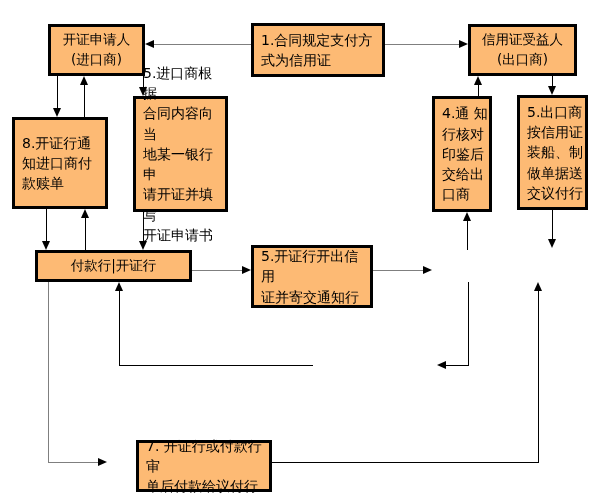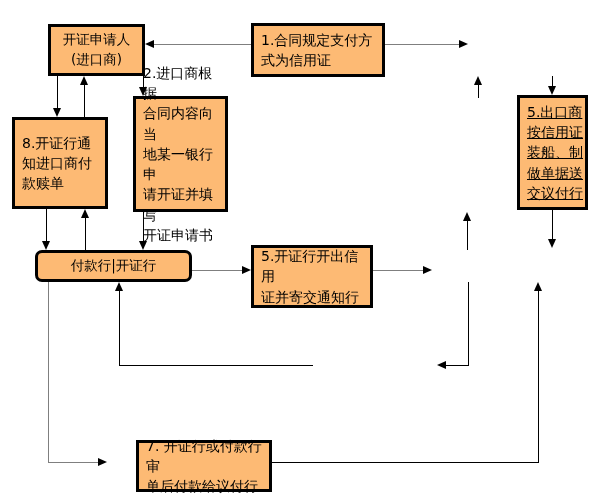--- a/index.html
+++ b/index.html
@@ -139,45 +139,56 @@
   <div class="node n-center fs14" style="left:48px; top:24px; width:97px; height:52px;">
     <span class="txt">开证申请人
 (进口商)</span>
   </div>
 
   <div class="node n-left fs12" style="left:251px; top:23px; width:134px; height:54px;">
     <span class="txt">1.合同规定支付方
 式为信用证</span>
   </div>
 
+  <div class="node n-center fs14" style="left:468px; top:24px; width:109px; height:52px;">
+    <span class="txt">信用证受益人
+(出口商)</span>
+  </div>
 
   <div class="node n-left fs12" style="left:12px; top:117px; width:96px; height:92px;justify-content:center;">
     <span class="txt">8.开证行通
 知进口商付
 款赎单</span>
   </div>
 
   <div class="node n-left fs12" style="left:133px; top:96px; width:95px; height:116px;">
-    <span class="txt">2.进口商根据
+    <span class="txt">5.进口商根据
 合同内容向当
 地某一银行申
 请开证并填写
 开证申请书</span>
   </div>
 
-
-  <div class="node n-left fs12" style="left:517px; top:95px; width:71px; height:115px;text-decoration:underline;">
+  <div class="node n-left fs12" style="left:432px; top:96px; width:60px; height:116px;">
+    <span class="txt">4.通 知
+行核对
+印鉴后
+交给出
+口商</span>
+  </div>
+
+  <div class="node n-left fs12" style="left:517px; top:95px; width:71px; height:115px;">
     <span class="txt">5.出口商
 按信用证
 装船、制
 做单据送
 交议付行</span>
   </div>
 
-  <div class="node n-center fs14" style="left:35px; top:250px; width:157px; height:32px;border-radius:7px;">
+  <div class="node n-center fs14" style="left:35px; top:250px; width:157px; height:32px;">
     <span class="txt">付款行|开证行</span>
   </div>
 
   <div class="node n-left fs12" style="left:251px; top:245px; width:122px; height:63px;">
     <span class="txt">5.开证行开出信用
 证并寄交通知行</span>
   </div>
 
 
 

